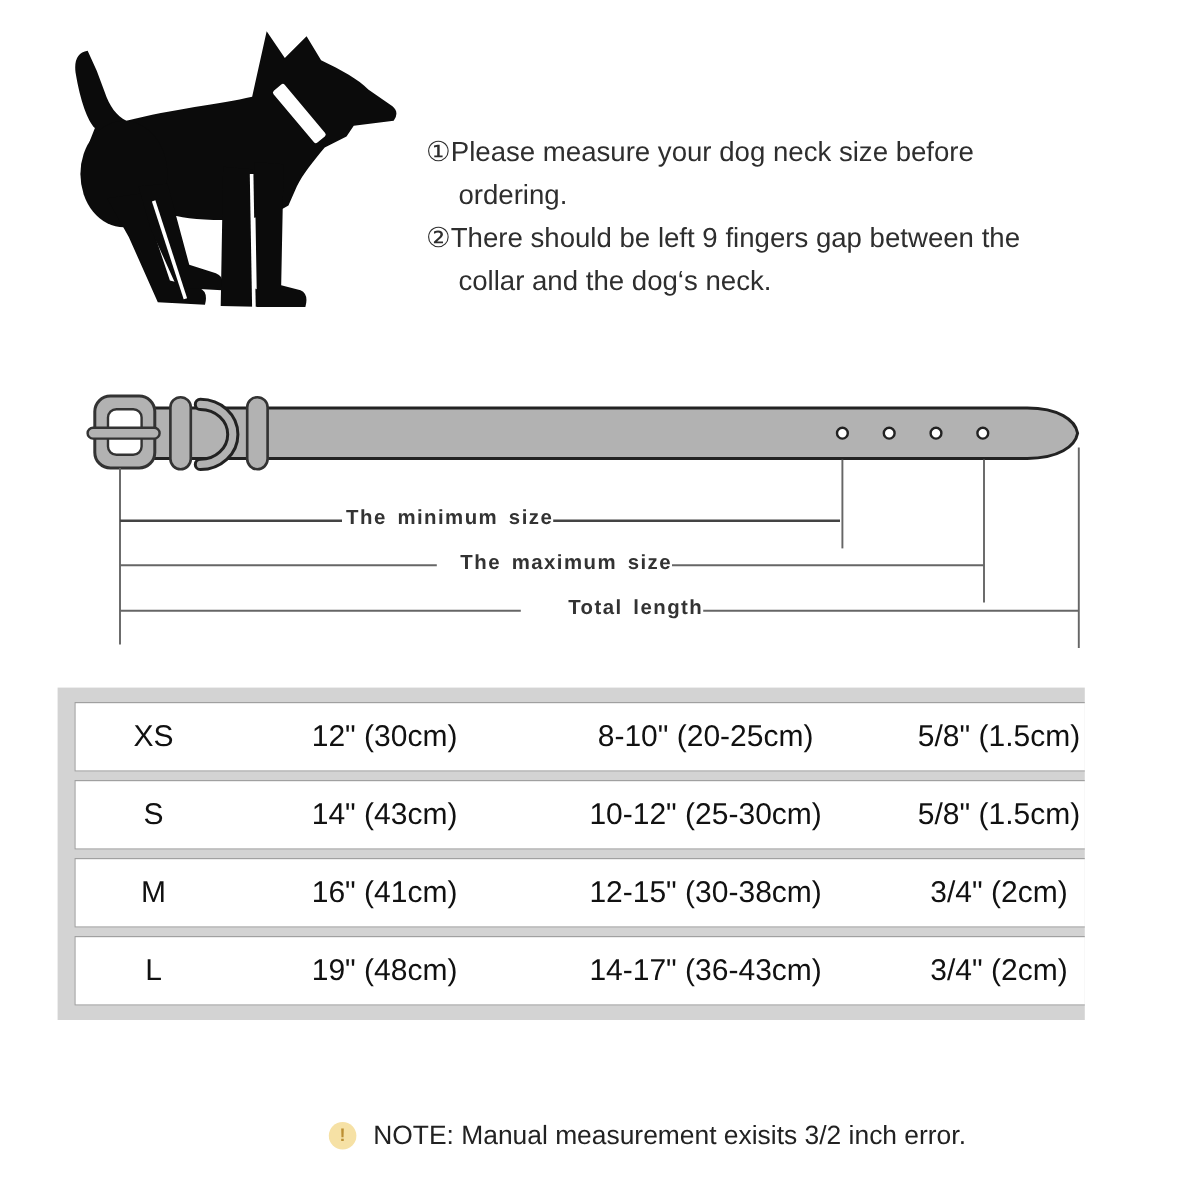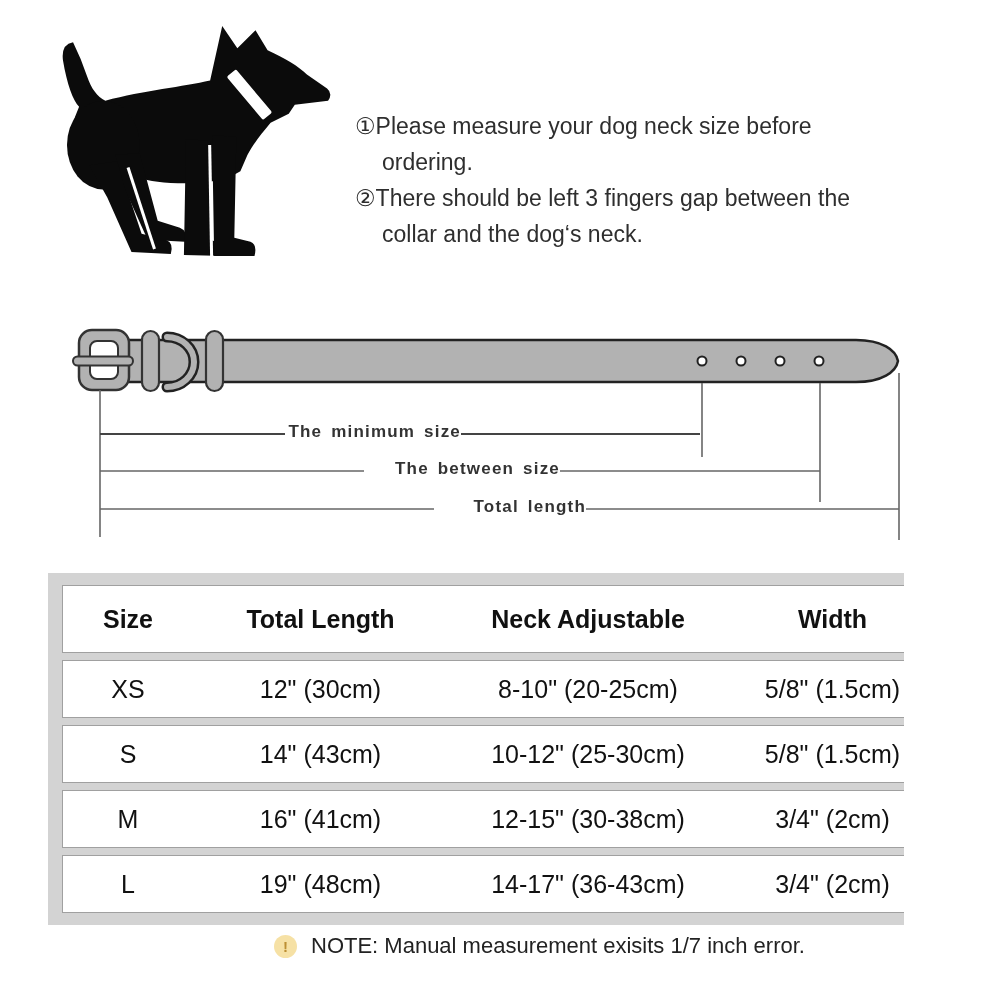--- a/index.html
+++ b/index.html
@@ -66,21 +66,21 @@
       <path d="M 158 120 L 182 122 L 180 222 L 196 226 Q 203 229 200 240 L 160 240 Z"></path>
     </g>
 
     <rect x="155" y="130" width="3" height="110" fill="#fff" transform="rotate(-1 156 185)"></rect>
     <rect x="86" y="150" width="3" height="85" fill="#fff" transform="rotate(-18 88 192)"></rect>
     <rect x="167" y="74" width="56" height="12" rx="2" fill="#fff" transform="rotate(50 195 80)"></rect>
   </svg>
 
   <ol class="instructions">
     <li>①Please measure your dog neck size before ordering.</li>
-    <li>②There should be left 3 fingers gap between the collar and the dog‘s neck.</li>
+    <li>②There should be left 9 fingers gap between the collar and the dog‘s neck.</li>
   </ol>
 
   <svg class="collar-layer" viewBox="0 0 1000 1000">
 
     <path d="M 122 340 L 856 340 C 882 340 896 350 898 361 C 896 372 882 382 856 382 L 122 382 Z" fill="#b2b2b2" stroke="#222" stroke-width="2.5" stroke-linejoin="round"></path>
 
     <circle cx="702" cy="361" r="4.5" fill="#fff" stroke="#222" stroke-width="2"></circle>
     <circle cx="741" cy="361" r="4.5" fill="#fff" stroke="#222" stroke-width="2"></circle>
     <circle cx="780" cy="361" r="4.5" fill="#fff" stroke="#222" stroke-width="2"></circle>
     <circle cx="819" cy="361" r="4.5" fill="#fff" stroke="#222" stroke-width="2"></circle>
@@ -98,30 +98,24 @@
       <path d="M 702 383 V 457"></path>
       <path d="M 820 383 V 502"></path>
       <path d="M 899 373 V 540"></path>
       <path d="M 100 471 H 820"></path>
       <path d="M 100 509 H 899"></path>
     </g>
     <path d="M 100 434 H 700" stroke="#444" stroke-width="2.2"></path>
   </svg>
 
   <div class="dim-label lbl-min">The minimum size</div>
-  <div class="dim-label lbl-max">The between size</div>
+  <div class="dim-label lbl-max">The maximum size</div>
   <div class="dim-label lbl-total">Total length</div>
 
   <div class="size-table">
-    <div class="t-row t-head">
-      <div class="t-cell">Size</div>
-      <div class="t-cell">Total Length</div>
-      <div class="t-cell">Neck Adjustable</div>
-      <div class="t-cell">Width</div>
-    </div>
     <div class="t-row">
       <div class="t-cell">XS</div>
       <div class="t-cell">12" (30cm)</div>
       <div class="t-cell">8-10" (20-25cm)</div>
       <div class="t-cell">5/8" (1.5cm)</div>
     </div>
     <div class="t-row">
       <div class="t-cell">S</div>
       <div class="t-cell">14" (43cm)</div>
       <div class="t-cell">10-12" (25-30cm)</div>
@@ -136,16 +130,16 @@
     <div class="t-row">
       <div class="t-cell">L</div>
       <div class="t-cell">19" (48cm)</div>
       <div class="t-cell">14-17" (36-43cm)</div>
       <div class="t-cell">3/4" (2cm)</div>
     </div>
   </div>
 
   <div class="note">
     <span class="note-icon">!</span>
-    <span class="note-text">NOTE: Manual measurement exisits 1/7 inch error.</span>
+    <span class="note-text">NOTE: Manual measurement exisits 3/2 inch error.</span>
   </div>
 
 </div>
 
 </body></html>

